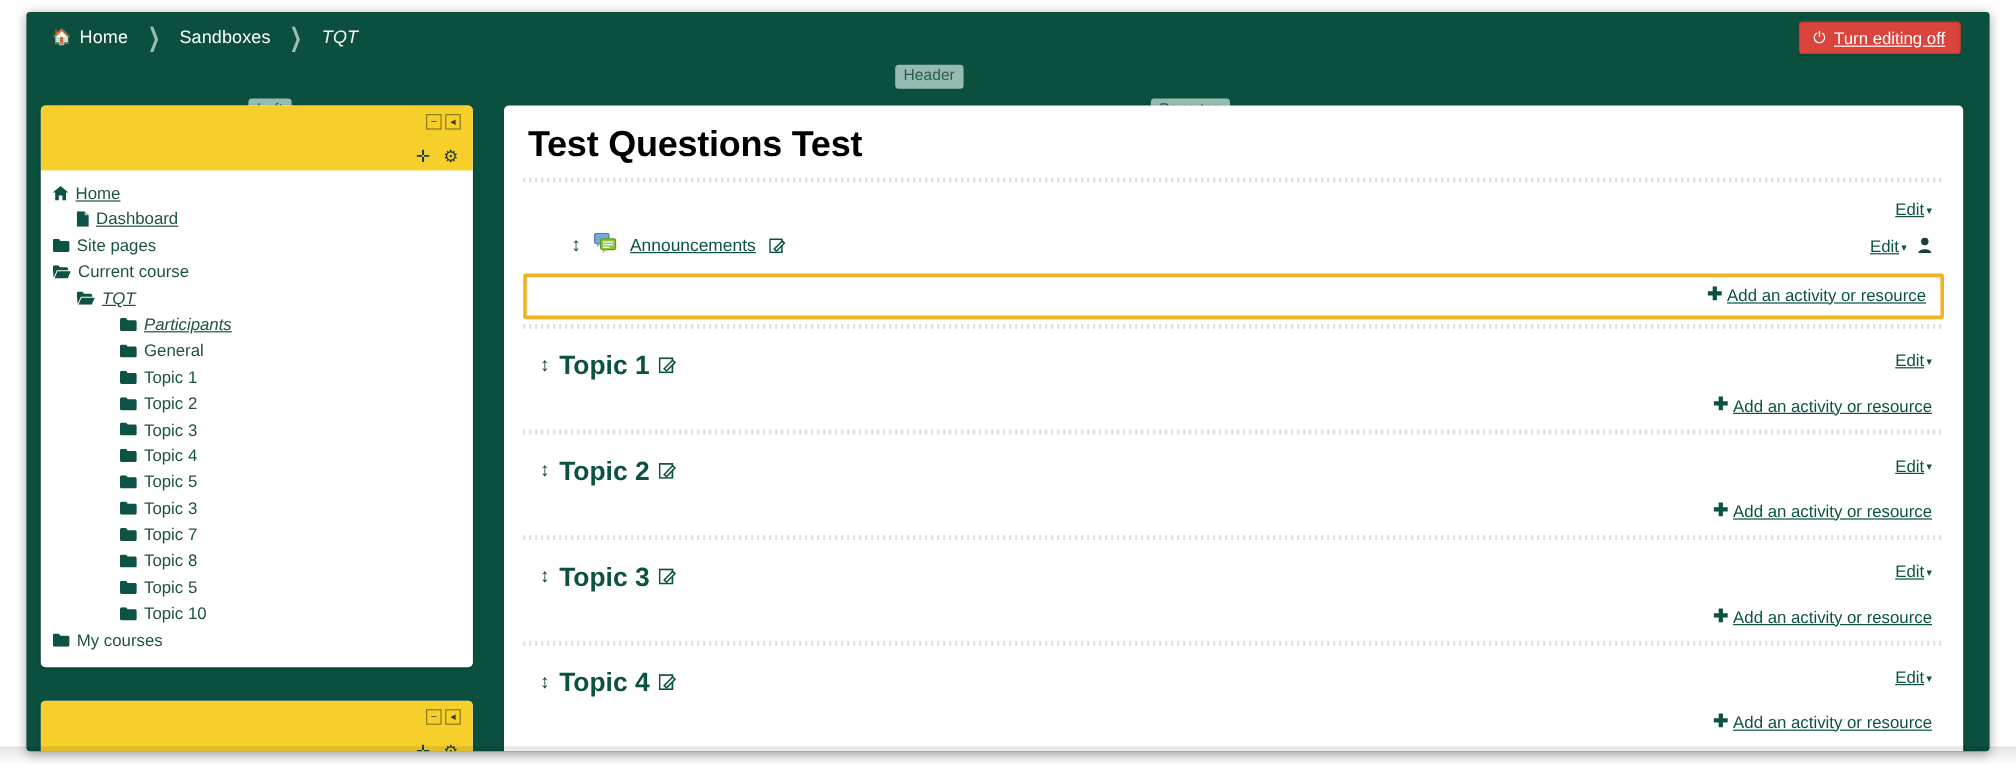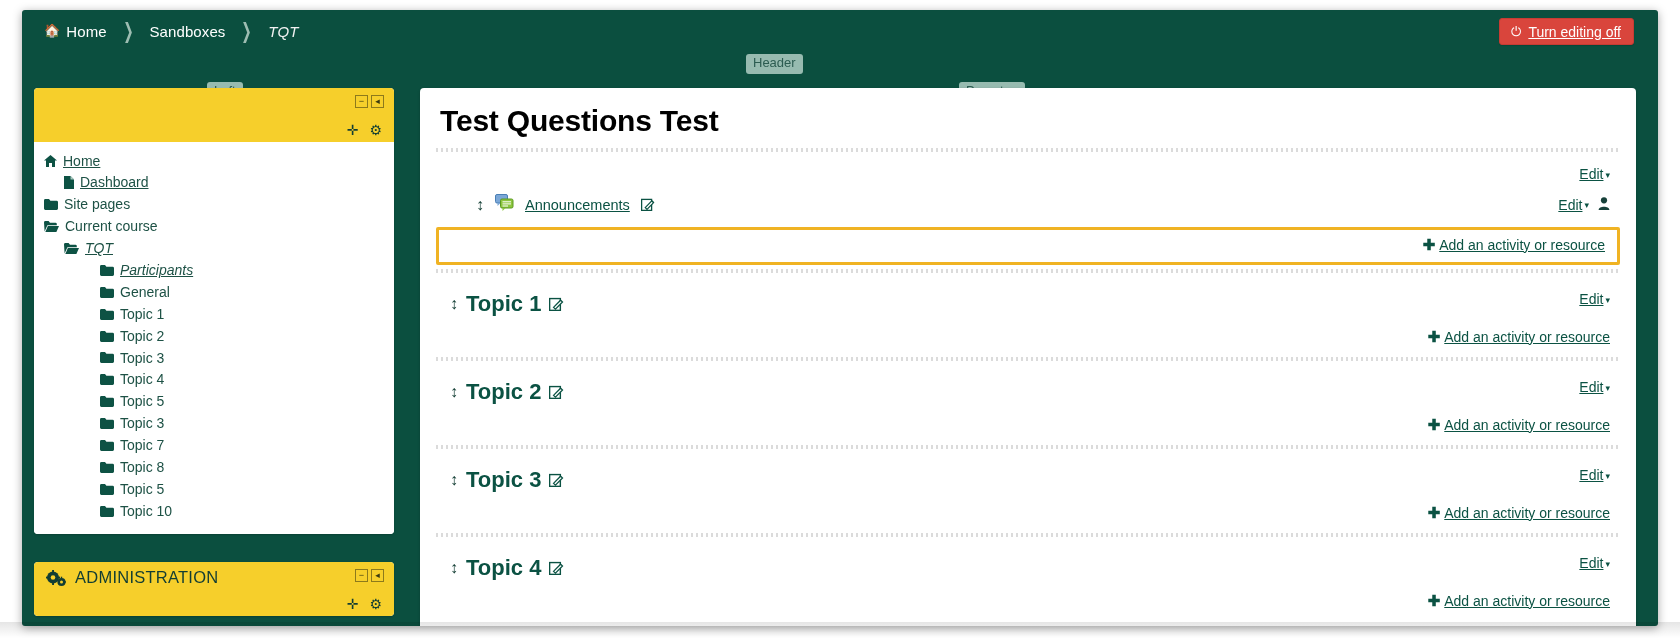--- a/index.html
+++ b/index.html
@@ -462,43 +462,34 @@
                 <span class="tlabel">Topic 5</span>
               </li>
               <li class="d2">
                 <span class="ticon">
                   <svg width="14" height="11" viewBox="0 0 14 11" aria-hidden="true">
                     <path d="M0 1.4 A1.4 1.4 0 0 1 1.4 0 L5 0 L6.4 1.8 L12.6 1.8 A1.4 1.4 0 0 1 14 3.2 L14 9.6 A1.4 1.4 0 0 1 12.6 11 L1.4 11 A1.4 1.4 0 0 1 0 9.6 Z" fill="#0d5244"></path>
                   </svg>
                 </span>
                 <span class="tlabel">Topic 10</span>
               </li>
+              <li class="d0">
+                <span class="ticon">
+                  <svg width="14" height="11" viewBox="0 0 14 11" aria-hidden="true">
+                    <path d="M0 1.4 A1.4 1.4 0 0 1 1.4 0 L5 0 L6.4 1.8 L12.6 1.8 A1.4 1.4 0 0 1 14 3.2 L14 9.6 A1.4 1.4 0 0 1 12.6 11 L1.4 11 A1.4 1.4 0 0 1 0 9.6 Z" fill="#0d5244"></path>
+                  </svg>
+                </span>
+                <span class="tlabel">My courses</span>
+              </li>
             </ul>
         </div>
       </div>
 
       <div class="block">
         <div class="block-header">
-          <div class="block-title-row">
-            <span class="block-icon">
-              <svg width="20" height="17" viewBox="0 0 20 17" aria-hidden="true">
-                <circle cx="7" cy="7.5" r="6" fill="#123d33"></circle>
-                <circle cx="7" cy="7.5" r="2.3" fill="#f6cf2b"></circle>
-                <rect x="6.1" y="0" width="1.9" height="2.4" fill="#123d33"></rect>
-                <rect x="6.1" y="12.6" width="1.9" height="2.4" fill="#123d33"></rect>
-                <rect x="0" y="6.6" width="2.4" height="1.9" fill="#123d33"></rect>
-                <rect x="11.7" y="6.6" width="2.4" height="1.9" fill="#123d33"></rect>
-                <circle cx="15.5" cy="12" r="4.1" fill="#123d33"></circle>
-                <circle cx="15.5" cy="12" r="1.5" fill="#f6cf2b"></circle>
-                <rect x="14.9" y="6.7" width="1.3" height="1.8" fill="#123d33"></rect>
-                <rect x="18.6" y="11.3" width="1.4" height="1.3" fill="#123d33"></rect>
-              </svg>
-            </span>
-            <span class="block-title">ADMINISTRATION</span>
-          </div>
           <div class="hdr-right">
             <span class="mini-btn">−</span>
             <span class="mini-btn">◂</span>
           </div>
           <div class="hdr-tools">
             <span class="tool-glyph">✛</span>
             <span class="tool-glyph">⚙</span>
           </div>
         </div>
 

